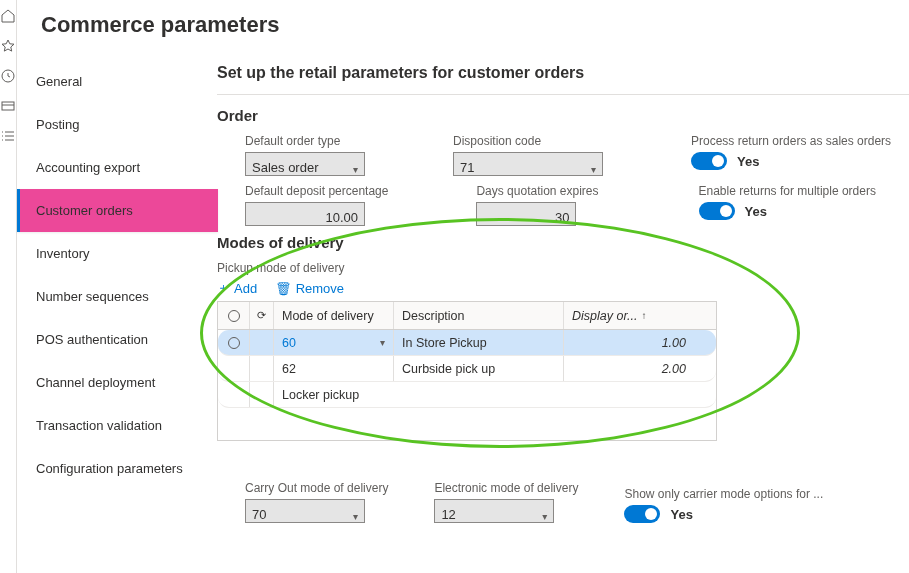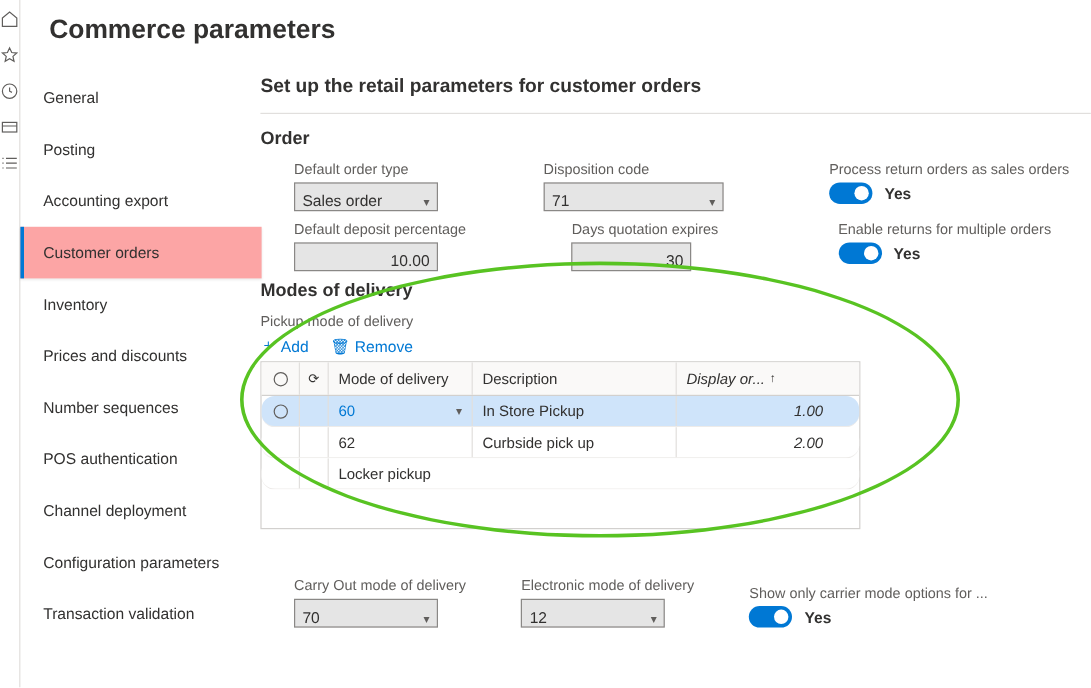--- a/index.html
+++ b/index.html
@@ -5,21 +5,21 @@
   * { box-sizing: border-box; }
   html, body { margin: 0; padding: 0; font-family: "Segoe UI", -apple-system, sans-serif; font-size: 13px; color: #323130; background: #fff; }
   .root { display: flex; width: 909px; height: 573px; position: relative; overflow: hidden; }
   .iconbar { width: 40px; border-right: 1px solid #e1dfdd; display: flex; flex-direction: column; align-items: center; padding-top: 8px; gap: 14px; }
   .iconbar .icon { width: 16px; height: 16px; display:flex; align-items:center; justify-content:center; color:#605e5c; }
   .content { flex: 1; display: flex; flex-direction: column; }
   .page-title { font-size: 22px; font-weight: 600; padding: 12px 24px 18px; }
   .body { flex:1; display:flex; }
   .sidenav { width: 200px; padding-top: 4px; }
   .sidenav .item { padding: 14px 16px 14px 16px; font-size: 13px; color: #323130; cursor: pointer; border-left: 3px solid transparent; }
-  .sidenav .item.active { border-left: 3px solid #0078d4; background: #fca5a5; font-weight: 400; box-shadow: 0 1px 2px rgba(0,0,0,.08); margin-right:-1px; position:relative; }
+  .sidenav .item.active { border-left: 3px solid #0078d4; background: #ec4899; font-weight: 400; box-shadow: 0 1px 2px rgba(0,0,0,.08); margin-right:-1px; position:relative; }
   .main { flex:1; border-left:none; padding: 0 0 0 0; }
   .subheader { font-size: 16px; font-weight: 600; padding: 8px 0 12px; border-bottom: 1px solid #e1dfdd; margin: 0 0 12px; }
   .section-title { font-size: 15px; font-weight: 600; margin: 4px 0 10px; }
   .main-scroll { padding: 0 12px 0 0; }
   .section { margin-bottom: 8px; }
   .fieldrow { display:flex; gap: 60px; margin-bottom: 8px; }
   .field { display:flex; flex-direction:column; gap:4px;margin-left:28px; }
   .field label { font-size: 12px; color: #605e5c; white-space: nowrap; }
   .select, .textin { height: 24px; border: 1px solid #8a8886; padding: 0 6px; font-size: 13px; background:#e5e5e5; display:flex; align-items:flex-end; justify-content:space-between; gap:20px; }
   .select .chev { font-size: 10px; color:#605e5c; }
@@ -92,26 +92,25 @@
   <div class="content">
     <div class="page-title">Commerce parameters</div>
 
     <div class="body">
       <div class="sidenav">
         <div class="item">General</div>
         <div class="item">Posting</div>
         <div class="item">Accounting export</div>
         <div class="item active">Customer orders</div>
         <div class="item">Inventory</div>
-        <div class="item">Prices and discounts</div>
         <div class="item">Number sequences</div>
         <div class="item">POS authentication</div>
         <div class="item">Channel deployment</div>
+        <div class="item">Transaction validation</div>
         <div class="item">Configuration parameters</div>
-        <div class="item">Transaction validation</div>
       </div>
 
       <div class="main">
         <div class="main-scroll">
           <div class="subheader">Set up the retail parameters for customer orders</div>
 
           <div class="section">
             <div class="section-title">Order</div>
             <div class="fieldrow">
               <div class="field">

